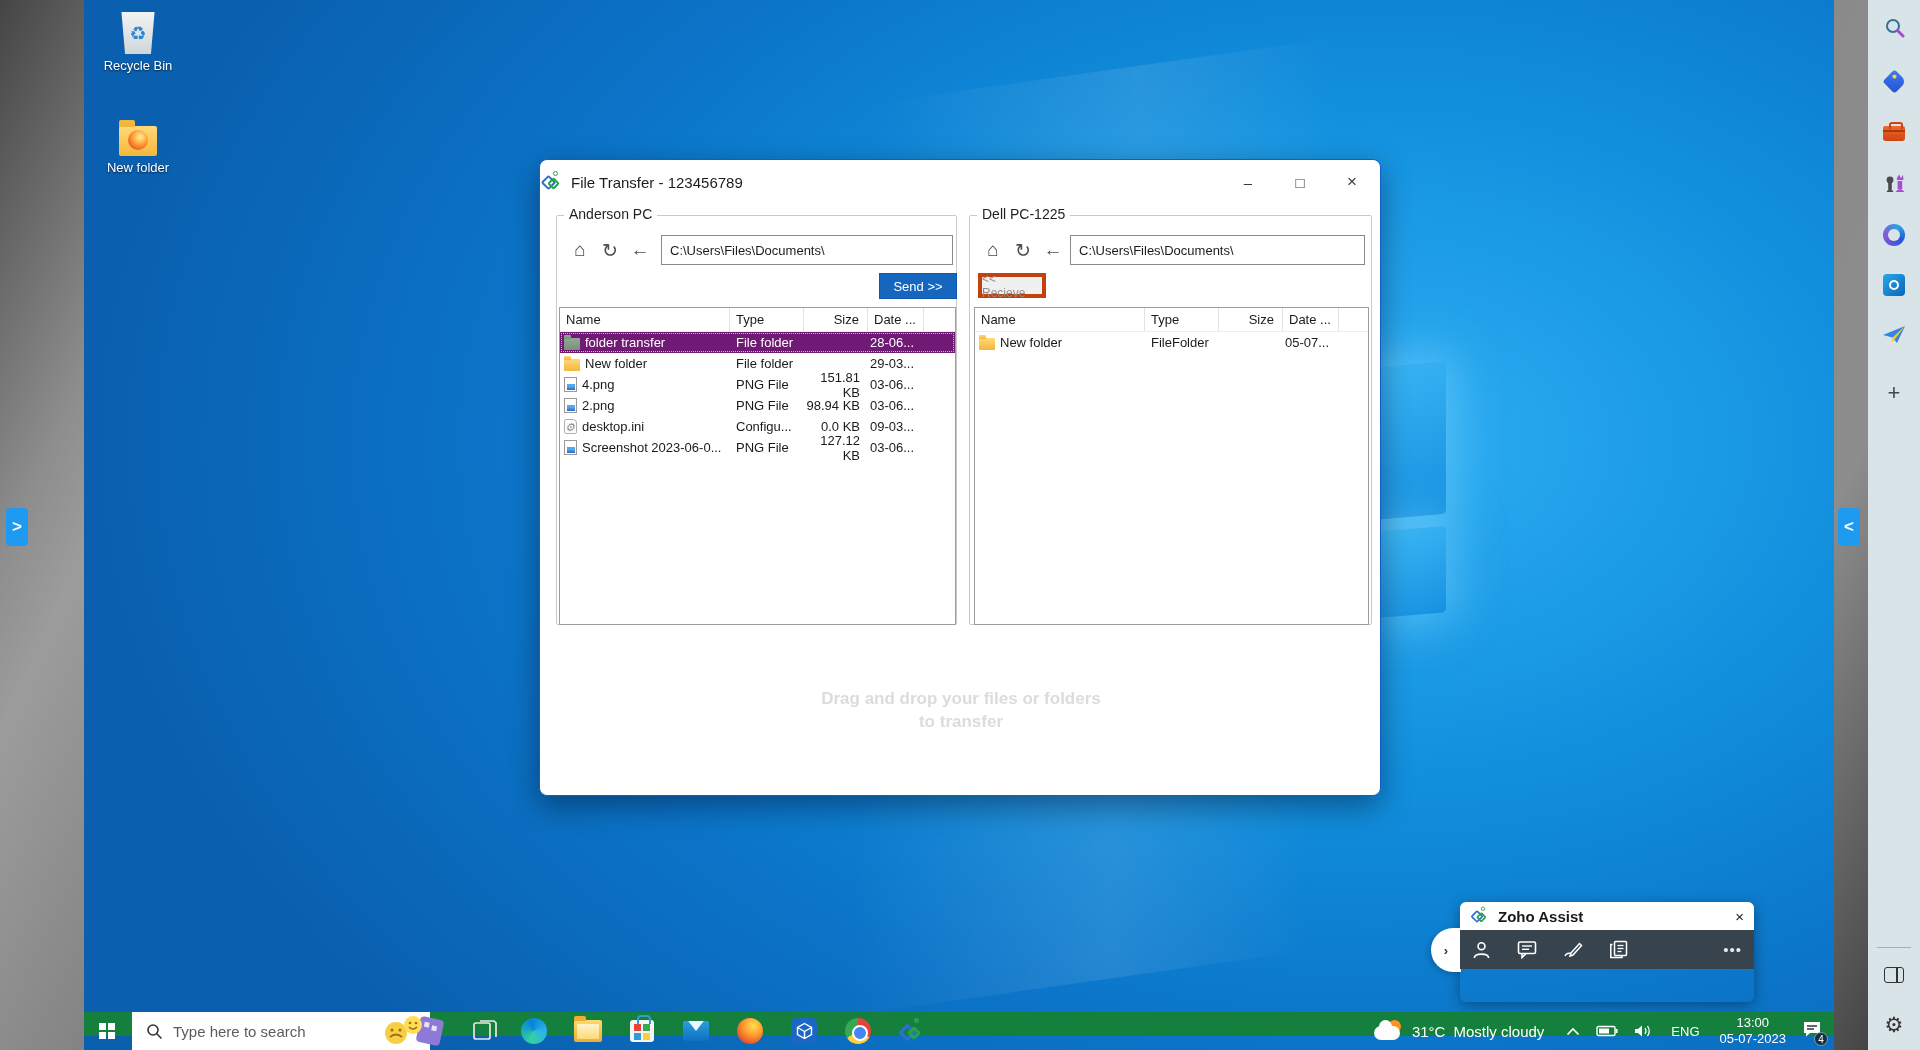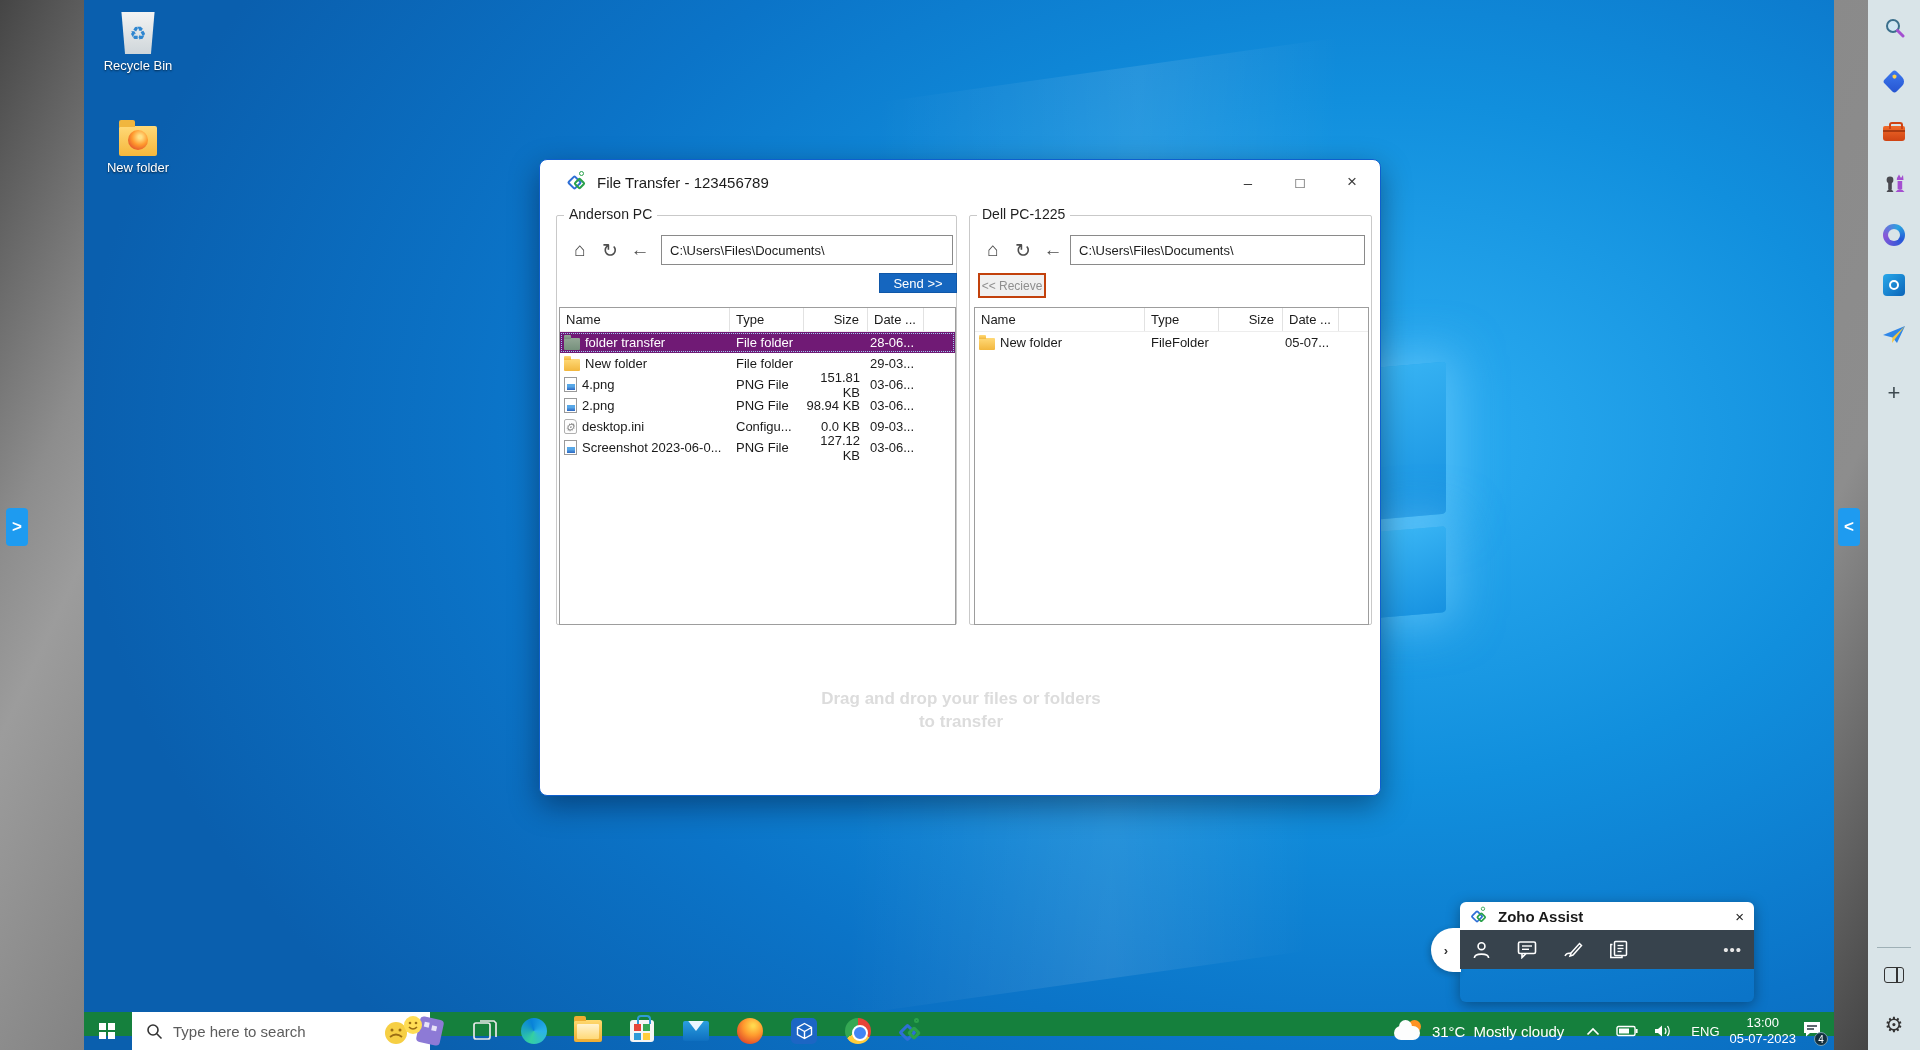--- a/index.html
+++ b/index.html
@@ -20,36 +20,36 @@
 
   .desk-icon { width:78px; display:flex; flex-direction:column; align-items:center; cursor:pointer; }
   .desk-icon .lbl { margin-top:4px; color:#fff; font-size:13px; text-shadow:0 1px 2px rgba(0,0,0,.65); }
   .bin-ic { width:36px; height:42px; background:linear-gradient(180deg,#f3f3f3,#cfd6da); clip-path:polygon(4% 0,96% 0,86% 100%,14% 100%); display:flex; align-items:center; justify-content:center; color:#2f86d0; font-size:19px; }
   .fold-desk { position:relative; width:38px; height:30px; background:linear-gradient(180deg,#ffd977,#f5b73c); border-radius:2px; margin-top:8px; }
   .fold-desk::before { content:""; position:absolute; top:-6px; left:0; width:16px; height:7px; background:#f0b63e; border-radius:2px 2px 0 0; }
   .fold-desk .ffx { position:absolute; left:9px; top:4px; width:20px; height:20px; border-radius:50%; background:radial-gradient(circle at 60% 35%, #ffe084 10%, #ff9a2e 45%, #e3542b 80%); }
 
   
   #ftwin { left:539px; top:159px; width:842px; height:637px; background:#fff; border:1px solid #0e5fce; border-radius:8px; box-shadow:0 10px 30px rgba(0,0,20,.4); }
-  .titlebar { position:absolute; left:0; top:0; width:100%; height:44px; display:flex; align-items:center; padding-left:28px; }
+  .titlebar { position:absolute; left:0; top:0; width:100%; height:44px; display:flex; align-items:center; padding-left:2px; }
   .titlebar .ttl { font-size:15px; color:#1c1c1c; margin-left:9px; }
   .win-ctrls { position:absolute; right:2px; top:0; height:44px; display:flex; }
   .wbtn { width:52px; height:44px; display:flex; align-items:center; justify-content:center; font-size:15px; color:#3c3c3c; cursor:pointer; }
   .zoho-dia { position:relative; width:20px; height:20px; }
   .zoho-dia .d1 { position:absolute; left:1px; top:5px; width:11px; height:11px; border:2.5px solid #2e6fd6; transform:rotate(45deg); border-radius:2px; }
   .zoho-dia .d2 { position:absolute; left:7px; top:7px; width:9px; height:9px; border:2.5px solid #2aa14b; transform:rotate(45deg); border-radius:2px; }
   .zoho-dia .dot { position:absolute; left:11px; top:-1px; width:5px; height:5px; border:1.8px solid #2aa14b; border-radius:50%; }
 
   .gbox { position:absolute; top:55px; height:410px; border:1px solid #c9c9c9; border-radius:2px; }
   .gbox .legend { position:absolute; top:-10px; left:7px; background:#fff; padding:0 5px; font-size:14px; color:#1f1f1f; }
   .navrow { position:absolute; top:19px; left:8px; height:30px; display:flex; align-items:center; color:#4d4d4d; }
   .navbtn { width:30px; text-align:center; font-size:19px; cursor:pointer; }
   .pathbox { position:absolute; top:19px; height:30px; border:1px solid #8a8a8a; background:#fff; font-size:13px; color:#1c1c1c; display:flex; align-items:center; padding-left:8px; white-space:nowrap; overflow:hidden; }
-  .btn-send { position:absolute; top:57px; left:322px; width:78px; height:20px; background:#1566bf; color:#fff; border:1px solid #0f57a8; font-size:13px; display:flex; align-items:center; justify-content:center; cursor:pointer; }
-  .btn-recv { position:absolute; top:57px; left:8px; width:68px; height:25px; background:#f0f0f0; color:#8f8f8f; border:2px solid #c2410c; font-size:12px; display:flex; align-items:center; justify-content:center; }
+  .btn-send { position:absolute; top:57px; left:322px; width:78px; height:26px; background:#1566bf; color:#fff; border:1px solid #0f57a8; font-size:13px; display:flex; align-items:center; justify-content:center; cursor:pointer; }
+  .btn-recv { position:absolute; top:57px; left:8px; width:68px; height:25px; background:#f0f0f0; color:#8f8f8f; border:4px solid #c2410c; font-size:12px; display:flex; align-items:center; justify-content:center; }
 
   .flist { position:absolute; left:2px; top:91px; border:1px solid #9d9d9d; background:#fff; font-size:13px; color:#1a1a1a; overflow:hidden; }
   .fhead { display:flex; height:24px; align-items:center; border-bottom:1px solid #ededed; }
   .fhead span { border-right:1px solid #e2e2e2; height:100%; display:flex; align-items:center; padding-left:6px; }
   .frow { display:flex; height:21px; align-items:center; cursor:pointer; }
   .frow.sel { background:#701a75; color:#fff; outline:1px dotted #9ec9ef; outline-offset:-2px; }
   .c-name { width:170px; display:flex; align-items:center; padding-left:4px; overflow:hidden; white-space:nowrap; }
   .c-type { width:74px; padding-left:6px; overflow:hidden; white-space:nowrap; }
   .c-size { width:64px; text-align:right; padding-right:8px; }
   .c-date { width:56px; padding-left:2px; overflow:hidden; white-space:nowrap; }
@@ -108,21 +108,21 @@
   .zoho-tb .dot { position:absolute; left:15px; top:0px; width:5px; height:5px; border:2px solid #2aa14b; border-radius:50%; }
   .tray { position:absolute; right:0; top:0; height:38px; display:flex; align-items:center; color:#fff; }
   .weather { display:flex; align-items:center; gap:8px; margin-right:14px; cursor:pointer; }
   .wx-ic { position:relative; width:30px; height:22px; }
   .wx-sun { position:absolute; left:14px; top:0; width:13px; height:13px; border-radius:50%; background:#ff9223; }
   .wx-cloud { position:absolute; left:0; top:6px; width:26px; height:14px; border-radius:8px; background:#fdfdfd; }
   .wx-cloud::before { content:""; position:absolute; left:5px; top:-6px; width:13px; height:13px; border-radius:50%; background:#fdfdfd; }
   .wx-txt { font-size:15px; }
   .tray-ic { margin:0 8px; display:flex; align-items:center; cursor:pointer; }
   .lang { font-size:13px; margin:0 10px; cursor:pointer; }
-  .clock { text-align:center; font-size:13px; line-height:16px; margin:0 0; cursor:pointer; }
+  .clock { text-align:center; font-size:13px; line-height:16px; margin:0 10px; cursor:pointer; }
   .notif { position:relative; margin:0 12px 0 6px; cursor:pointer; }
   .badge { position:absolute; right:-6px; bottom:-4px; width:14px; height:14px; border-radius:50%; background:#13303f; border:1px solid #7aa0b0; color:#fff; font-size:10px; display:flex; align-items:center; justify-content:center; }
 
   
   #sidebar { left:1868px; top:0; width:52px; height:1050px; background:#d9e4e8; display:flex; flex-direction:column; align-items:center; }
   .sb-ic { width:30px; height:30px; display:flex; align-items:center; justify-content:center; cursor:pointer; }
   .sb-divider { width:34px; height:1px; background:#9fb0b6; }
   .tag-ic { width:17px; height:17px; background:linear-gradient(135deg,#3e7bf0,#2553d0); border-radius:3px 6px 3px 3px; transform:rotate(45deg); position:relative; }
   .tag-ic::after { content:""; position:absolute; left:3px; top:3px; width:4px; height:4px; border-radius:50%; background:#ffd04a; }
   .tool-ic { position:relative; width:22px; height:15px; background:linear-gradient(180deg,#f06a2a,#cf4313); border-radius:2px 2px 3px 3px; }

